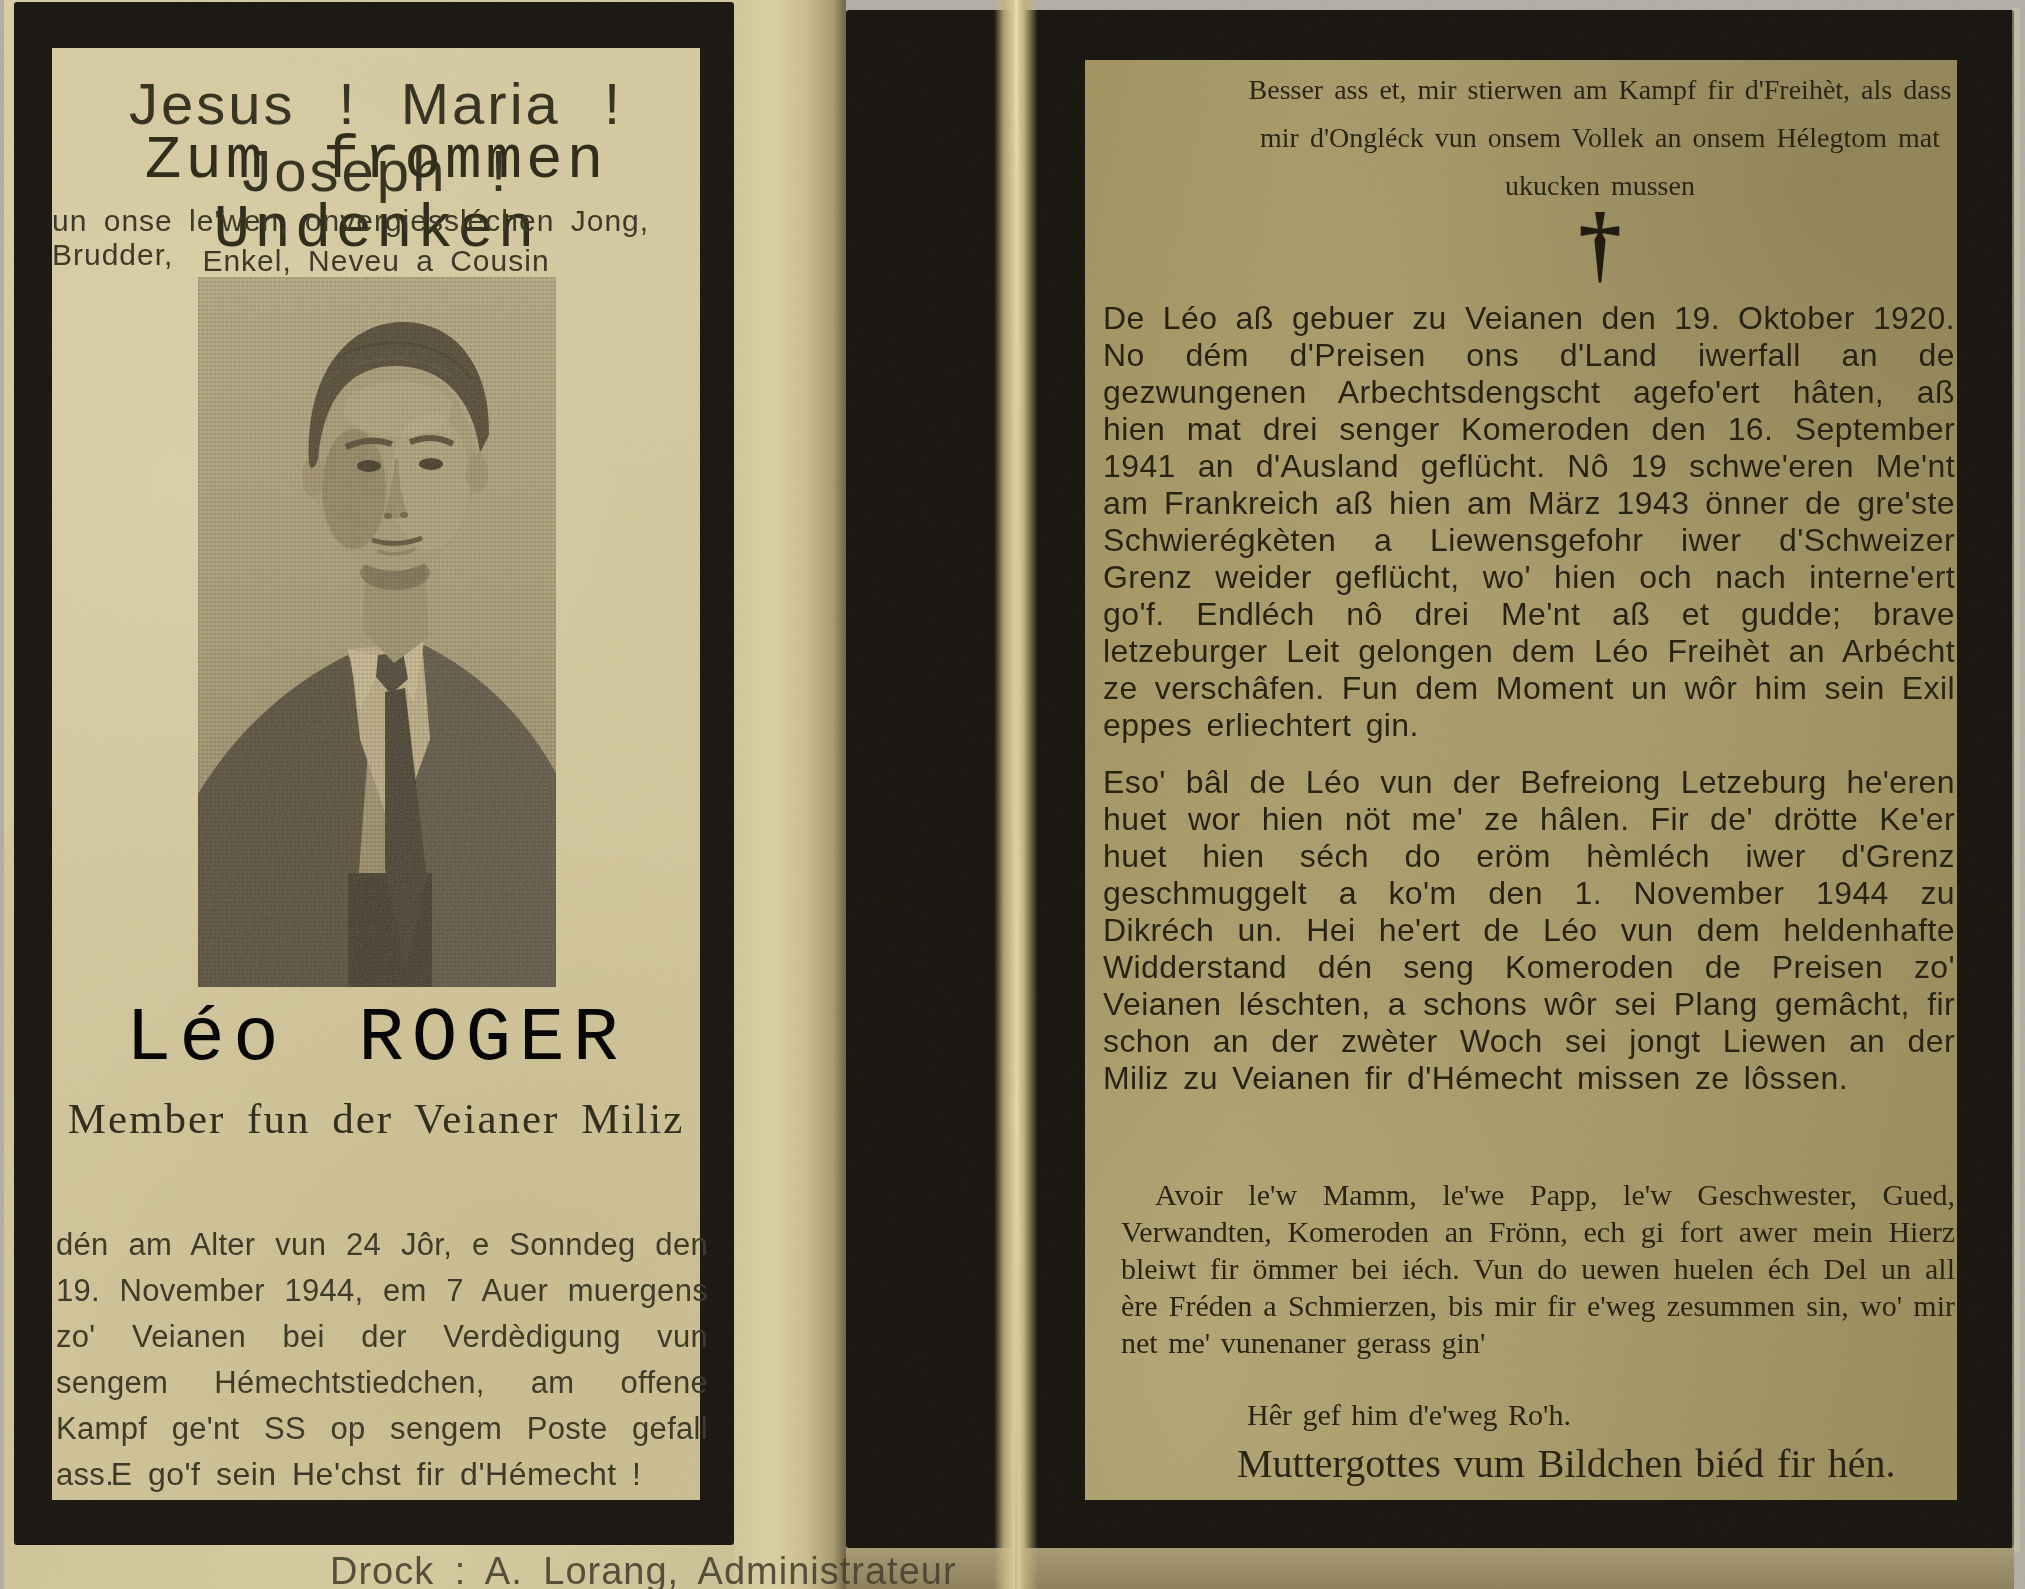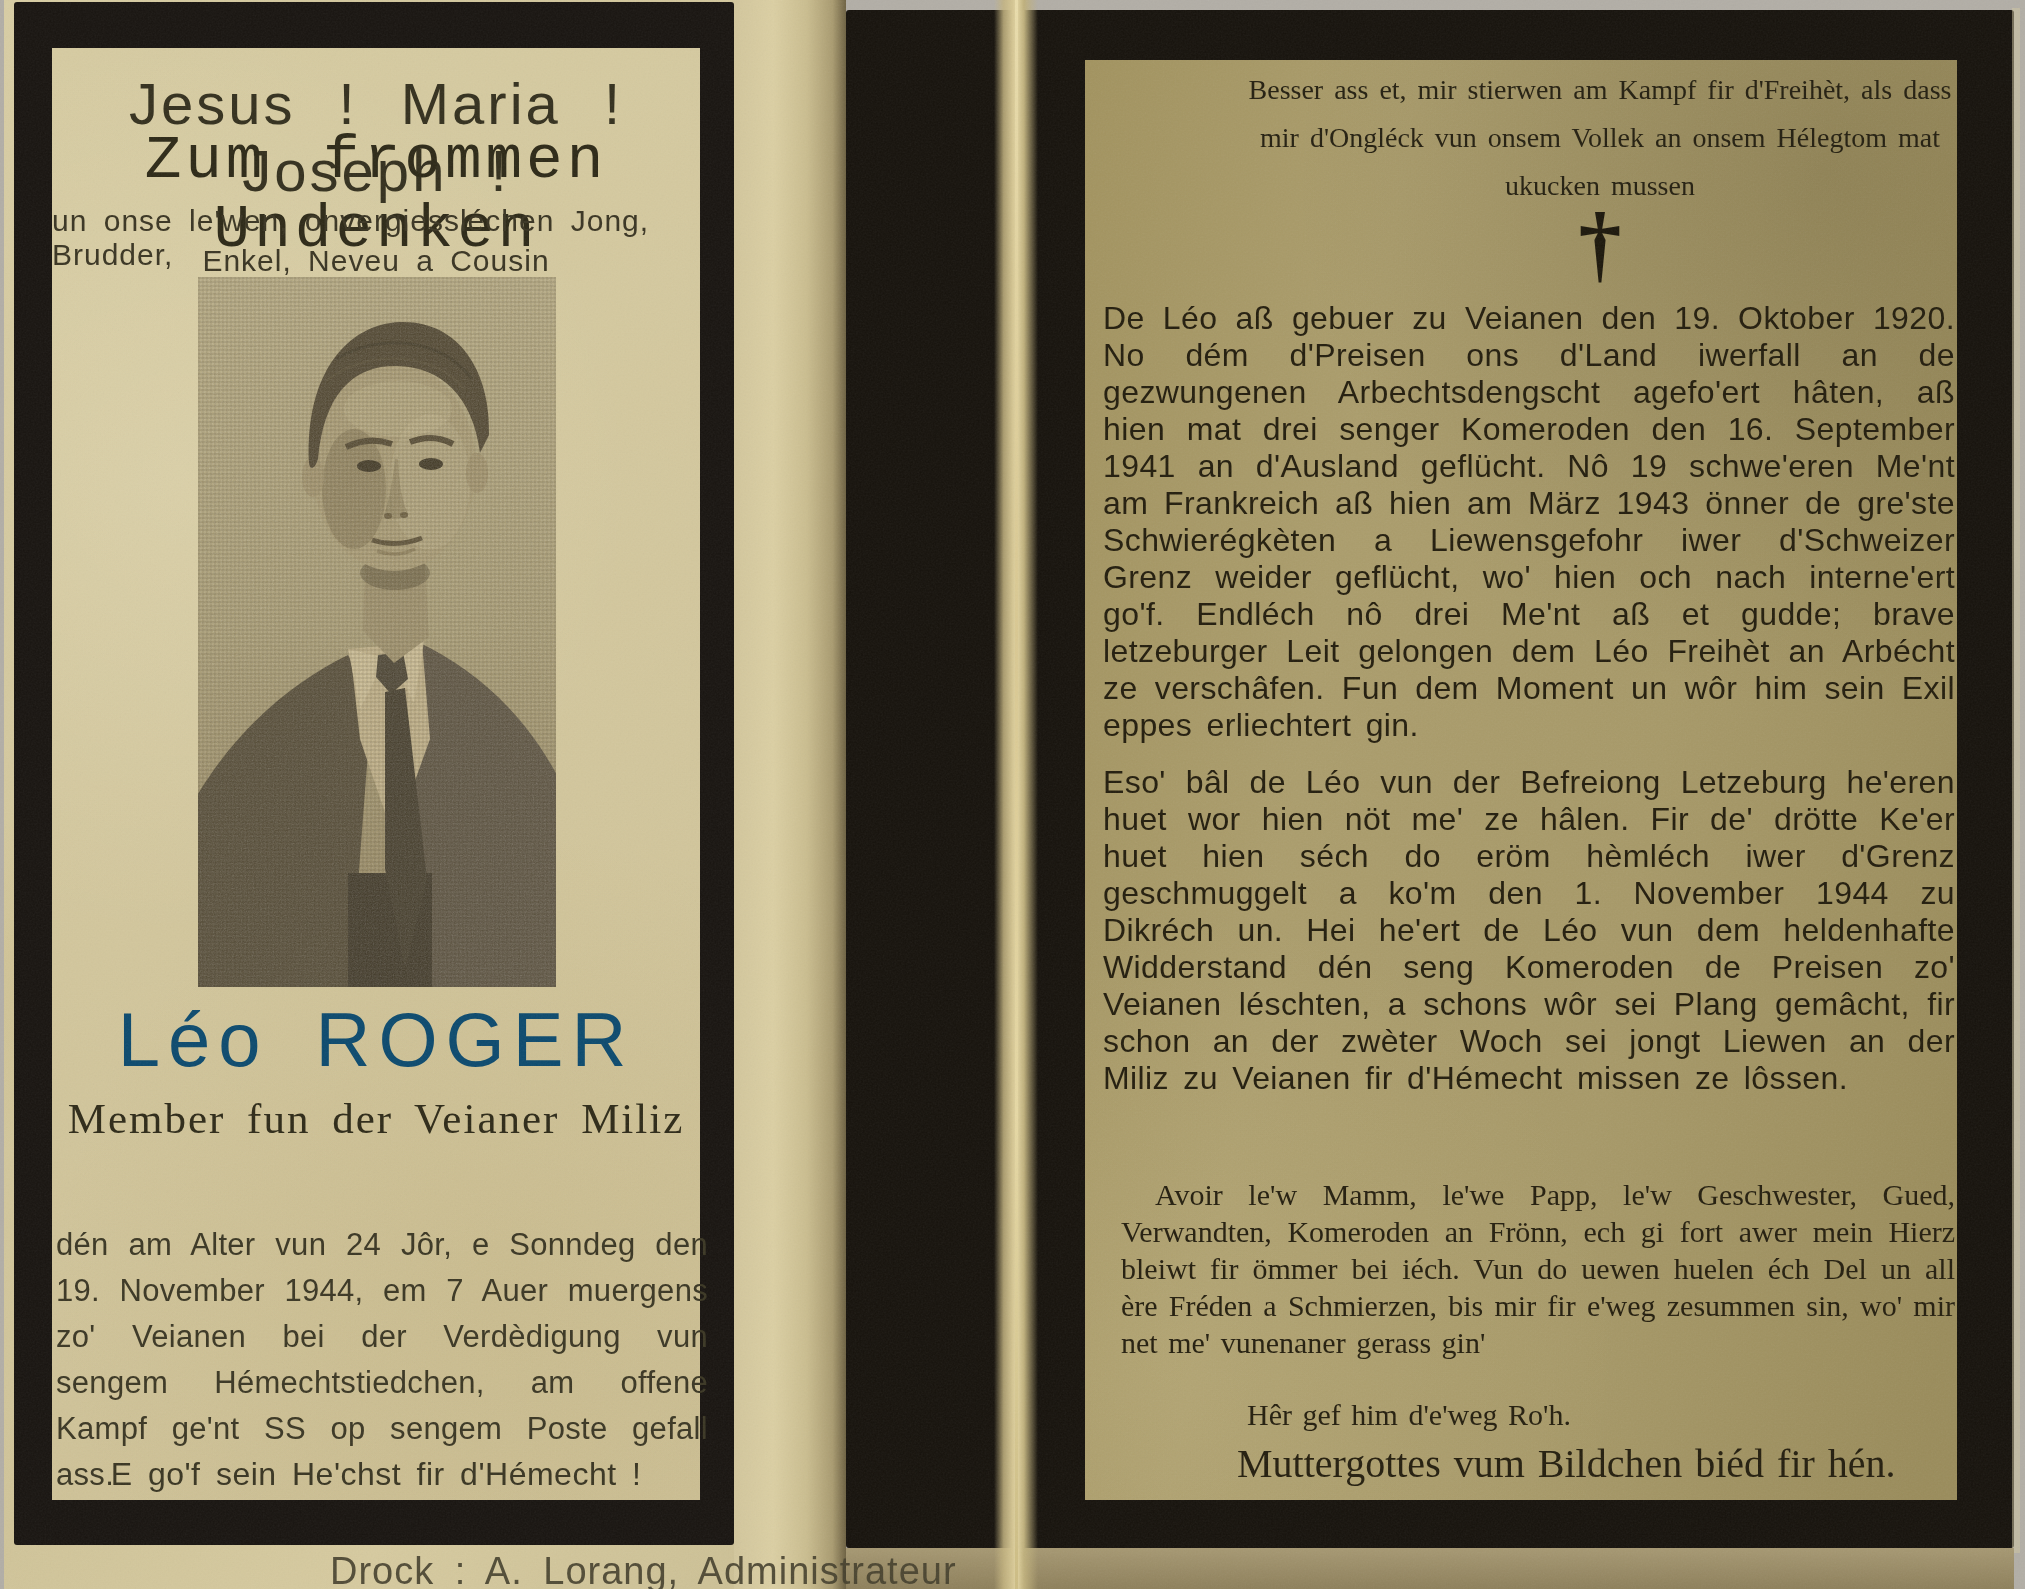--- a/index.html
+++ b/index.html
@@ -51,21 +51,21 @@
                inset 0 0 60px rgba(50,40,16,.35);
   }
   .photo svg{position:absolute;left:0;top:0;width:100%;height:100%;}
   .photo::after{
     content:"";position:absolute;inset:0;
     background:repeating-linear-gradient(0deg, rgba(55,45,22,.10) 0 2px, rgba(0,0,0,0) 2px 4px),
                repeating-linear-gradient(90deg, rgba(55,45,22,.07) 0 2px, rgba(0,0,0,0) 2px 4px);
   }
   .deceased-name{
     position:absolute;left:40px;top:996px;width:672px;text-align:center;
-    font-family:Liberation Sans, sans-serif;font-size:76px;color:#0c4a6e;
+    font-family:Liberation Mono, monospace;font-size:76px;color:#000000;
     letter-spacing:8px;word-spacing:18px;
   }
   .militia-role{
     position:absolute;left:40px;top:1094px;width:672px;text-align:center;
     font-family:"Liberation Serif",serif;font-size:43px;color:#2e2a18;
     letter-spacing:2px;word-spacing:9px;
   }
   .obituary{
     position:absolute;left:56px;top:1222px;width:652px;
     font-size:31px;line-height:46px;color:#3b3724;

